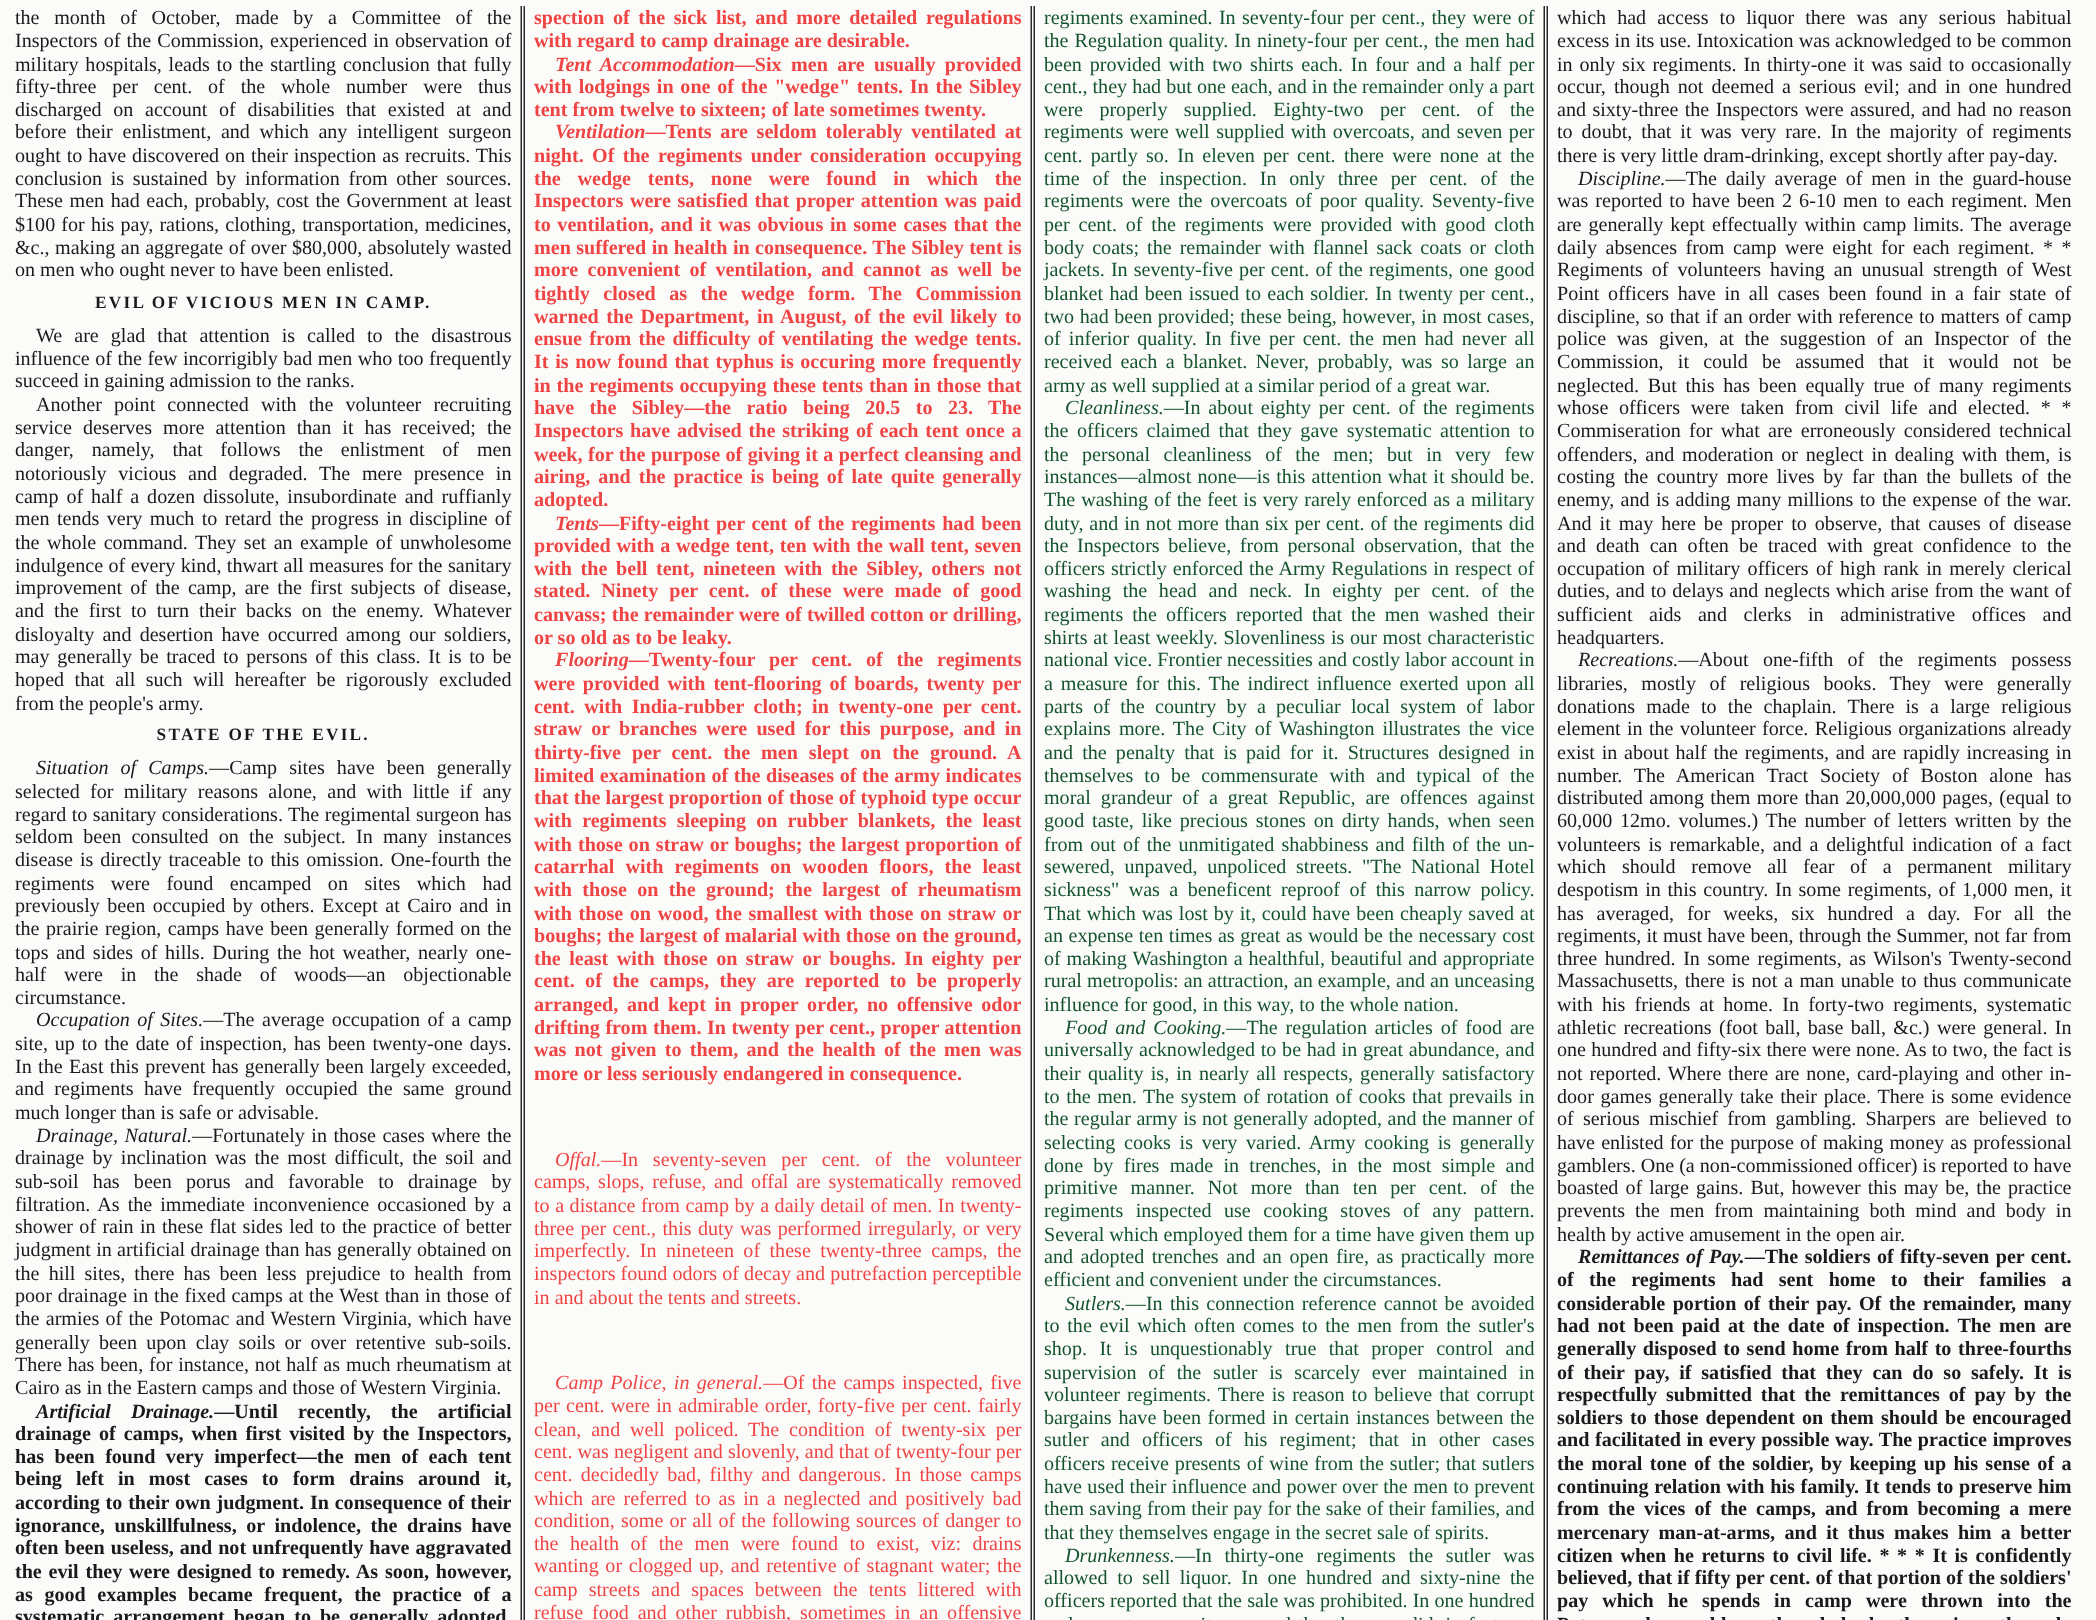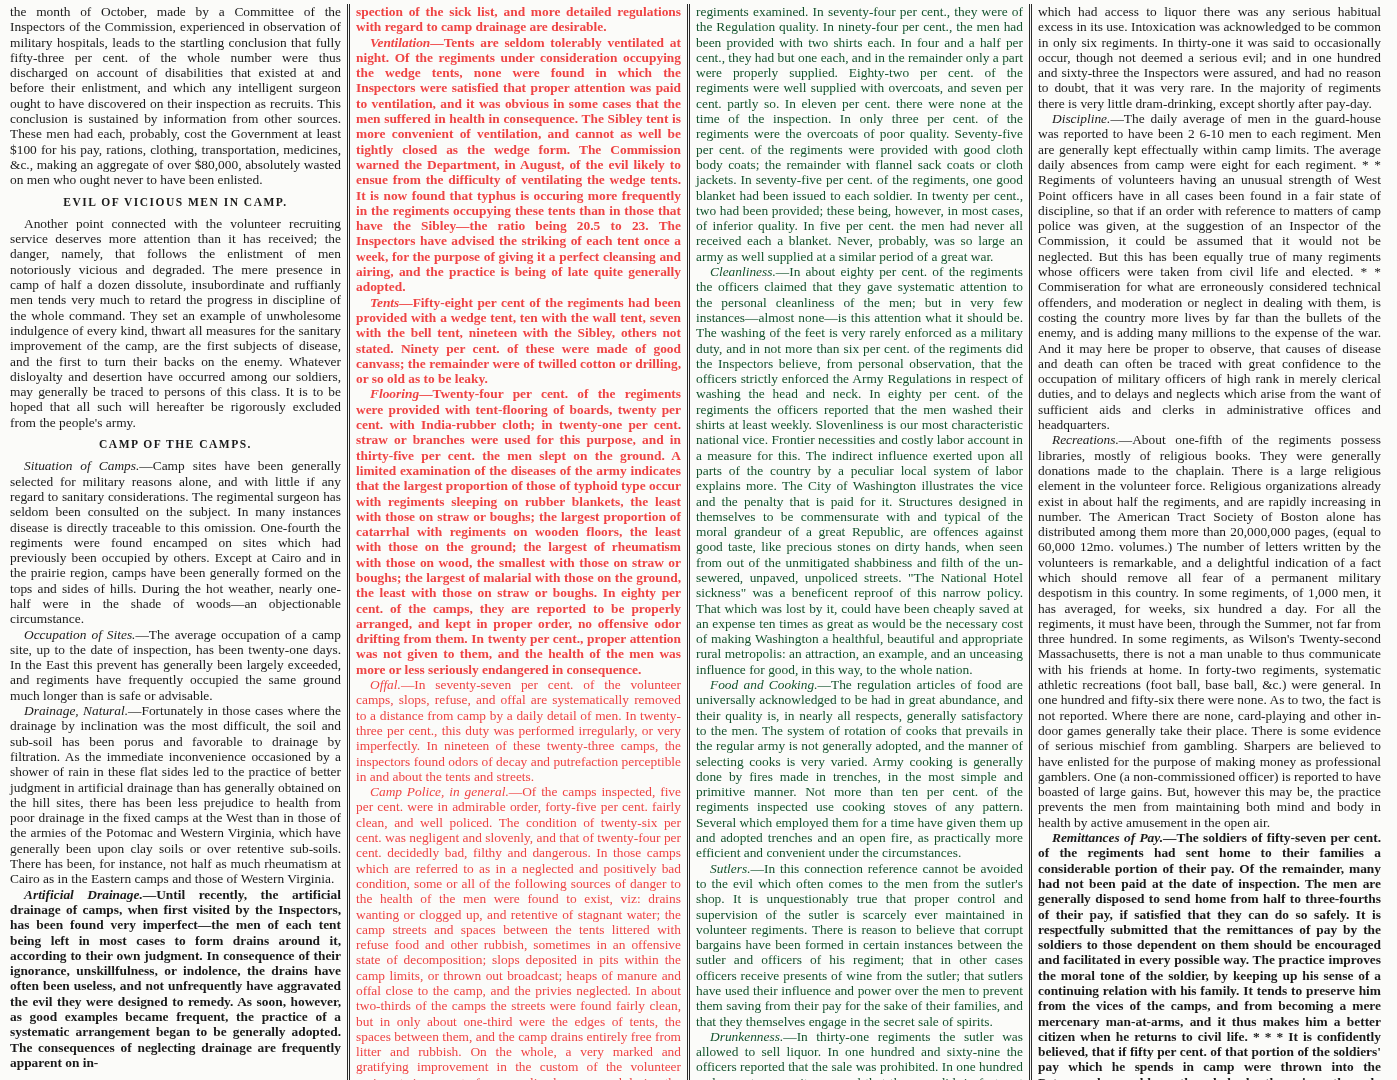--- a/index.html
+++ b/index.html
@@ -23,21 +23,21 @@
     box-sizing:border-box;
     font-size:13.4px;
     line-height:15.3px;
     text-align:justify;
     hyphens:manual;
     overflow:hidden;
     height:1076px;
   }
   .col + .col { border-left:3px double #2a2a2a; }
   .col.c2 { font-weight:bold; color:#ef4444; }
-  .col.c2 .lighter { font-weight:normal; }
+  .col.c2 .lighter { font-weight:normal;margin-top:42px; }
   .col.c3 { color:#14532d; }
   p { margin:0; text-indent:14px; }
   p.cont { text-indent:0; }
   .hd {
     text-align:center; text-indent:0;
     font-size:11.5px; letter-spacing:1.5px;
     margin:7px 0 6px 0;
     font-weight:bold;
   }
   .rh { font-style:italic; }
@@ -45,30 +45,32 @@
   .bottomband { font-weight:bold; }
 </style>
 </head>
 <body>
 
 <div class="page">
 
   <div class="col c1">
     <p class="cont"><span>the month of October, made by a Committee of the Inspectors of the Commission, experienced in observation of military hospitals, leads to the startling conclusion that fully fifty-three per cent. of the whole number were thus discharged on account of disabilities that existed at and before their enlistment, and which any intelligent surgeon ought to have discovered on their inspection as recruits. This conclusion is sustained by information from other sources. These men had each, probably, cost the Government at least $100 for his pay, rations, clothing, transportation, medicines, &amp;c., making an aggregate of over $80,000, absolutely wasted on men who ought never to have been enlisted.</span></p>
     <div class="hd">EVIL OF VICIOUS MEN IN CAMP.</div>
+    <p><span>We are glad that attention is called to the disastrous influence of the few incorrigibly bad men who too frequently succeed in gaining admission to the ranks.</span></p>
     <p><span>Another point connected with the volunteer recruiting service deserves more attention than it has received; the danger, namely, that follows the enlistment of men notoriously vicious and degraded. The mere presence in camp of half a dozen dissolute, insubordinate and ruffianly men tends very much to retard the progress in discipline of the whole command. They set an example of unwholesome indulgence of every kind, thwart all measures for the sanitary improvement of the camp, are the first subjects of disease, and the first to turn their backs on the enemy. Whatever disloyalty and desertion have occurred among our soldiers, may generally be traced to persons of this class. It is to be hoped that all such will hereafter be rigorously excluded from the people's army.</span></p>
-    <div class="hd">CAMP OF THE CAMPS.</div>
+    <div class="hd">STATE OF THE EVIL.</div>
     <p><em class="rh">Situation of Camps.</em><span>—Camp sites have been generally selected for military reasons alone, and with little if any regard to sanitary considerations. The regimental surgeon has seldom been consulted on the subject. In many instances disease is directly traceable to this omission. One-fourth the regiments were found encamped on sites which had previously been occupied by others. Except at Cairo and in the prairie region, camps have been generally formed on the tops and sides of hills. During the hot weather, nearly one-half were in the shade of woods—an objectionable circumstance.</span></p>
     <p><em class="rh">Occupation of Sites.</em><span>—The average occupation of a camp site, up to the date of inspection, has been twenty-one days. In the East this prevent has generally been largely exceeded, and regiments have frequently occupied the same ground much longer than is safe or advisable.</span></p>
     <p><em class="rh">Drainage, Natural.</em><span>—Fortunately in those cases where the drainage by inclination was the most difficult, the soil and sub-soil has been porus and favorable to drainage by filtration. As the immediate inconvenience occasioned by a shower of rain in these flat sides led to the practice of better judgment in artificial drainage than has generally obtained on the hill sites, there has been less prejudice to health from poor drainage in the fixed camps at the West than in those of the armies of the Potomac and Western Virginia, which have generally been upon clay soils or over retentive sub-soils. There has been, for instance, not half as much rheumatism at Cairo as in the Eastern camps and those of Western Virginia.</span></p>
     <p style="font-weight:bold;"><em class="rh">Artificial Drainage.</em><span>—Until recently, the artificial drainage of camps, when first visited by the Inspectors, has been found very imperfect—the men of each tent being left in most cases to form drains around it, according to their own judgment. In consequence of their ignorance, unskillfulness, or indolence, the drains have often been useless, and not unfrequently have aggravated the evil they were designed to remedy. As soon, however, as good examples became frequent, the practice of a systematic arrangement began to be generally adopted. The consequences of neglecting drainage are frequently apparent on in-</span></p>
   </div>
 
   <div class="col c2">
     <p class="cont"><span>spection of the sick list, and more detailed regulations with regard to camp drainage are desirable.</span></p>
+    <p><em class="rh">Tent Accommodation</em><span>—Six men are usually provided with lodgings in one of the "wedge" tents. In the Sibley tent from twelve to sixteen; of late sometimes twenty.</span></p>
     <p><em class="rh">Ventilation</em><span>—Tents are seldom tolerably ventilated at night. Of the regiments under consideration occupying the wedge tents, none were found in which the Inspectors were satisfied that proper attention was paid to ventilation, and it was obvious in some cases that the men suffered in health in consequence. The Sibley tent is more convenient of ventilation, and cannot as well be tightly closed as the wedge form. The Commission warned the Department, in August, of the evil likely to ensue from the difficulty of ventilating the wedge tents. It is now found that typhus is occuring more frequently in the regiments occupying these tents than in those that have the Sibley—the ratio being 20.5 to 23. The Inspectors have advised the striking of each tent once a week, for the purpose of giving it a perfect cleansing and airing, and the practice is being of late quite generally adopted.</span></p>
     <p><em class="rh">Tents</em><span>—Fifty-eight per cent of the regiments had been provided with a wedge tent, ten with the wall tent, seven with the bell tent, nineteen with the Sibley, others not stated. Ninety per cent. of these were made of good canvass; the remainder were of twilled cotton or drilling, or so old as to be leaky.</span></p>
     <p><em class="rh">Flooring</em><span>—Twenty-four per cent. of the regiments were provided with tent-flooring of boards, twenty per cent. with India-rubber cloth; in twenty-one per cent. straw or branches were used for this purpose, and in thirty-five per cent. the men slept on the ground. A limited examination of the diseases of the army indicates that the largest proportion of those of typhoid type occur with regiments sleeping on rubber blankets, the least with those on straw or boughs; the largest proportion of catarrhal with regiments on wooden floors, the least with those on the ground; the largest of rheumatism with those on wood, the smallest with those on straw or boughs; the largest of malarial with those on the ground, the least with those on straw or boughs. In eighty per cent. of the camps, they are reported to be properly arranged, and kept in proper order, no offensive odor drifting from them. In twenty per cent., proper attention was not given to them, and the health of the men was more or less seriously endangered in consequence.</span></p>
     <p class="lighter"><em class="rh">Offal.</em><span>—In seventy-seven per cent. of the volunteer camps, slops, refuse, and offal are systematically removed to a distance from camp by a daily detail of men. In twenty-three per cent., this duty was performed irregularly, or very imperfectly. In nineteen of these twenty-three camps, the inspectors found odors of decay and putrefaction perceptible in and about the tents and streets.</span></p>
     <p class="lighter"><em class="rh">Camp Police, in general.</em><span>—Of the camps inspected, five per cent. were in admirable order, forty-five per cent. fairly clean, and well policed. The condition of twenty-six per cent. was negligent and slovenly, and that of twenty-four per cent. decidedly bad, filthy and dangerous. In those camps which are referred to as in a neglected and positively bad condition, some or all of the following sources of danger to the health of the men were found to exist, viz: drains wanting or clogged up, and retentive of stagnant water; the camp streets and spaces between the tents littered with refuse food and other rubbish, sometimes in an offensive state of decomposition; slops deposited in pits within the camp limits, or thrown out broadcast; heaps of manure and offal close to the camp, and the privies neglected. In about two-thirds of the camps the streets were found fairly clean, but in only about one-third were the edges of tents, the spaces between them, and the camp drains entirely free from litter and rubbish. On the whole, a very marked and gratifying improvement in the custom of the volunteer regiments in respect of camp police has occurred during the Summer.</span></p>
 
   </div>
 
   <div class="col c3">
     <p class="cont"><span>regiments examined. In seventy-four per cent., they were of the Regulation quality. In ninety-four per cent., the men had been provided with two shirts each. In four and a half per cent., they had but one each, and in the remainder only a part were properly supplied. Eighty-two per cent. of the regiments were well supplied with overcoats, and seven per cent. partly so. In eleven per cent. there were none at the time of the inspection. In only three per cent. of the regiments were the overcoats of poor quality. Seventy-five per cent. of the regiments were provided with good cloth body coats; the remainder with flannel sack coats or cloth jackets. In seventy-five per cent. of the regiments, one good blanket had been issued to each soldier. In twenty per cent., two had been provided; these being, however, in most cases, of inferior quality. In five per cent. the men had never all received each a blanket. Never, probably, was so large an army as well supplied at a similar period of a great war.</span></p>

